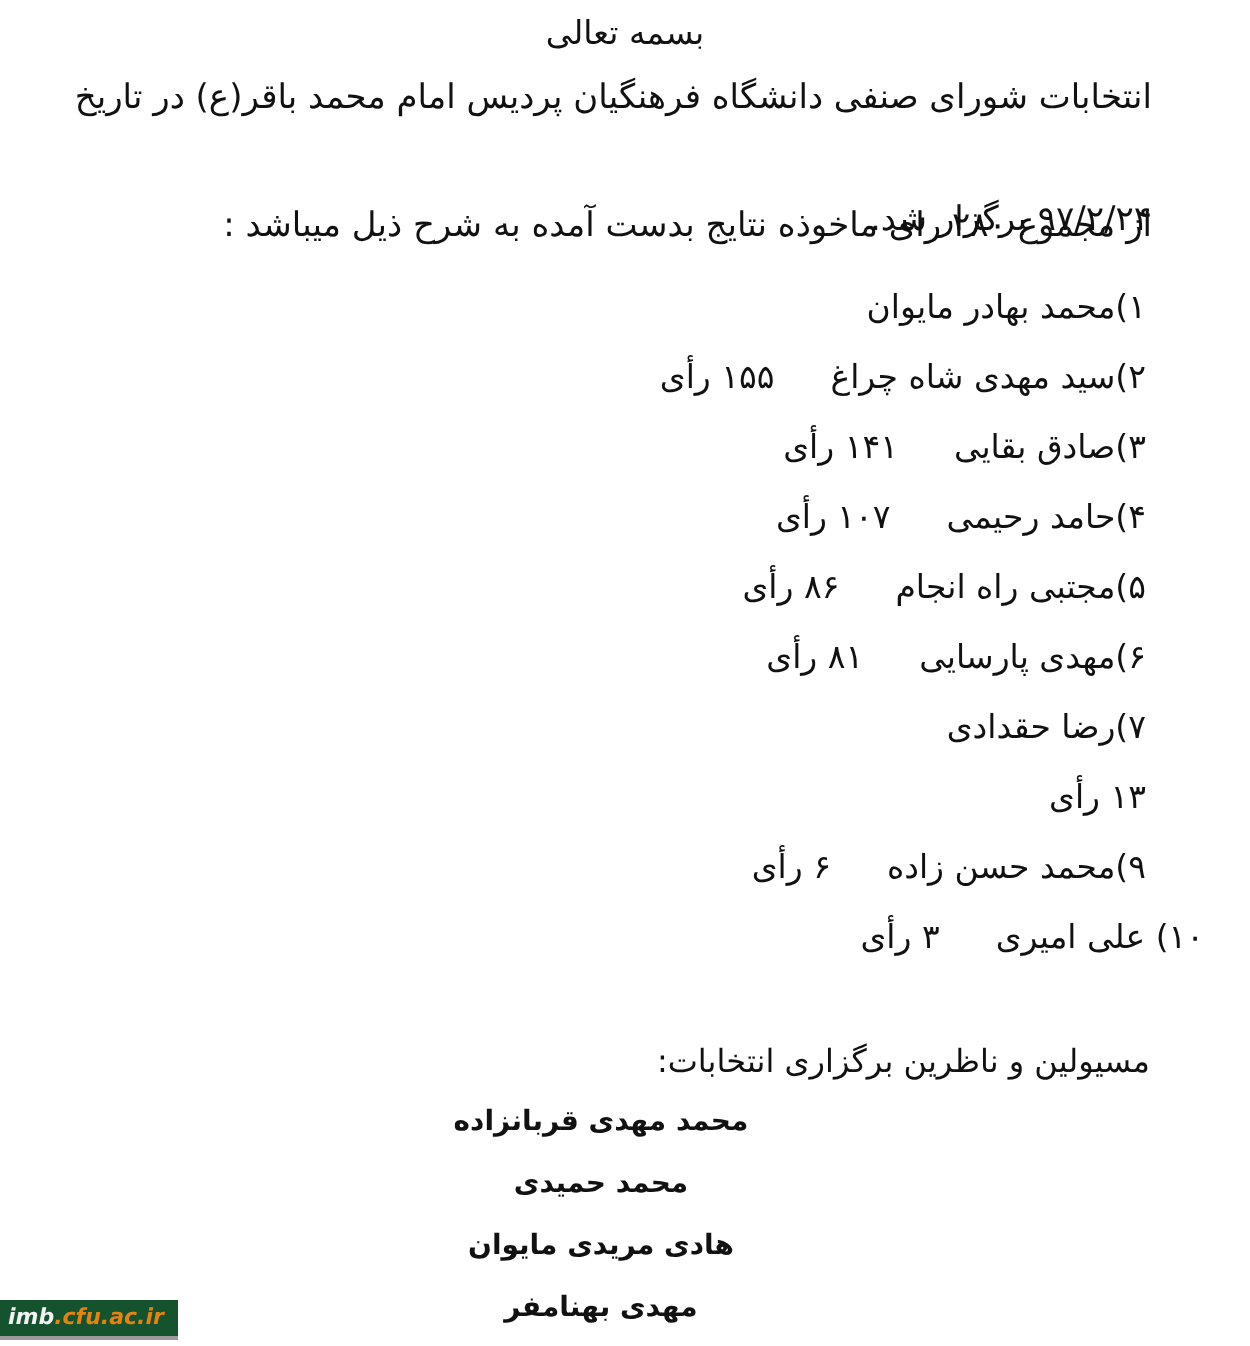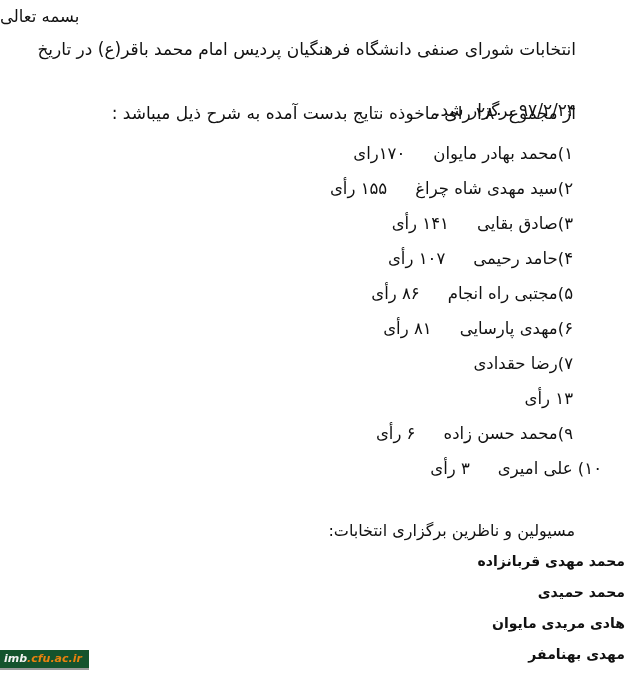--- a/index.html
+++ b/index.html
@@ -19,21 +19,21 @@
     position: absolute;
     inset: 0;
   }
   .title {
     position: absolute;
     top: 3px;
     left: 0;
     right: 0;
     height: 28px;
     line-height: 28px;
-    text-align: left;
+    text-align: center;
     font-size: 16.5px;
     direction: rtl;
   }
   .para {
     position: absolute;
     left: 0;
     right: 49px;
     height: 30px;
     line-height: 30px;
     direction: rtl;
@@ -80,21 +80,22 @@
   .officials {
     position: absolute;
     top: 546px;
     left: 0;
     right: 0;
   }
   .officials .row {
     height: 31px;
     line-height: 31px;
     direction: rtl;
-    text-align: right;
+    text-align: center;
+    padding-right: 24px;
     font-size: 14px;
     font-weight: bold;
     white-space: nowrap;
   }
   .watermark {
     position: absolute;
     left: 0;
     top: 650px;
     height: 18px;
     line-height: 18px;
@@ -116,21 +117,20 @@
 
   <div class="para p1">انتخابات شورای صنفی دانشگاه فرهنگیان پردیس امام محمد باقر(ع) در تاریخ</div>
 
   <div class="para p2">۹۷/۲/۲۴ برگزار شد.</div>
 
   <div class="para p3">از مجموع ۲۸۰ رای ماخوذه نتایج بدست آمده به شرح ذیل میباشد :</div>
 
   <div class="results" id="results">
       <div class="row">
         <span>۱)محمد بهادر مایوان</span>
-        <span>۱۷۰رای</span>
       </div>
       <div class="row">
         <span>۲)سید مهدی شاه چراغ</span>
         <span>۱۵۵ رأی</span>
       </div>
       <div class="row">
         <span>۳)صادق بقایی</span>
         <span>۱۴۱ رأی</span>
       </div>
       <div class="row">

